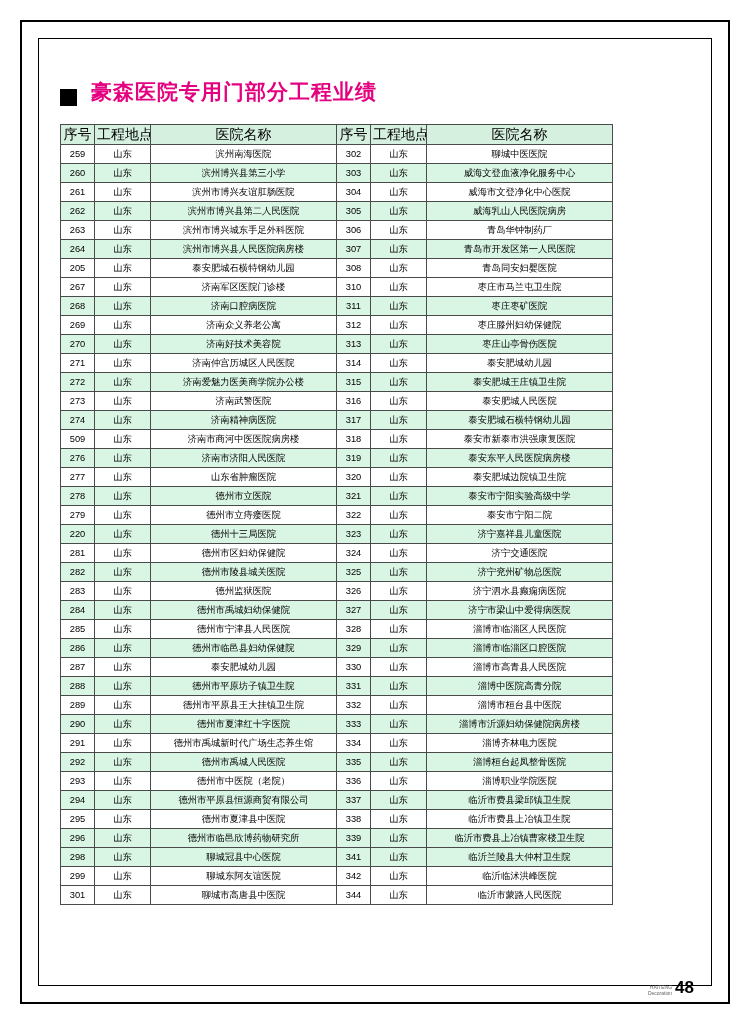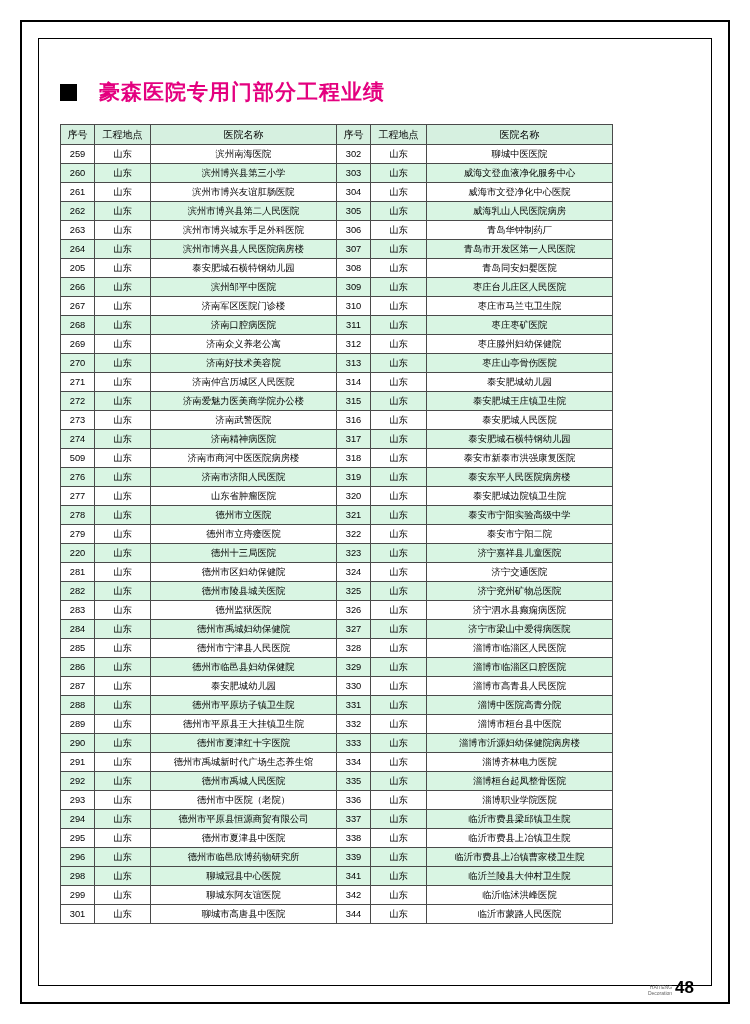--- a/index.html
+++ b/index.html
@@ -41,22 +41,22 @@
   }
   .content {
     position: absolute;
     left: 60px;
     top: 78px;
     right: 60px;
     bottom: 56px;
   }
   .title-row {
     display: flex;
-    align-items: center;
-    gap: 22px;
+    align-items: flex-end;
+    gap: 14px;
     margin-bottom: 18px;
   }
   .title-square {
     width: 17px;
     height: 17px;
     background: #000;
     flex: none;
   }
   .title-text {
     color: #e4007f;
@@ -78,21 +78,21 @@
     line-height: 17px;
     padding: 0 2px;
     text-align: center;
     vertical-align: middle;
     overflow: hidden;
     white-space: nowrap;
   }
   table.perf thead th {
     background: #d6f0e0;
     font-weight: normal;
-    font-size: 10px;
+    font-size: 14px;
     height: 19px;
   }
   col.c-no { width: 34px; }
   col.c-loc { width: 56px; }
   col.c-name { width: 186px; }
   .row-white td { background: #ffffff; }
   .row-green td { background: #d9f5e3; }
   .name-cell { font-size: 9.3px; }
   .pagenum {
     position: absolute;
@@ -197,28 +197,20 @@
             <td class="name-cell">青岛市开发区第一人民医院</td>
           </tr>
           <tr class="row-white">
             <td>205</td>
             <td>山东</td>
             <td class="name-cell">泰安肥城石横特钢幼儿园</td>
             <td>308</td>
             <td>山东</td>
             <td class="name-cell">青岛同安妇婴医院</td>
           </tr>
-          <tr class="row-green">
-            <td>266</td>
-            <td>山东</td>
-            <td class="name-cell">滨州邹平中医院</td>
-            <td>309</td>
-            <td>山东</td>
-            <td class="name-cell">枣庄台儿庄区人民医院</td>
-          </tr>
           <tr class="row-white">
             <td>267</td>
             <td>山东</td>
             <td class="name-cell">济南军区医院门诊楼</td>
             <td>310</td>
             <td>山东</td>
             <td class="name-cell">枣庄市马兰屯卫生院</td>
           </tr>
           <tr class="row-green">
             <td>268</td>

